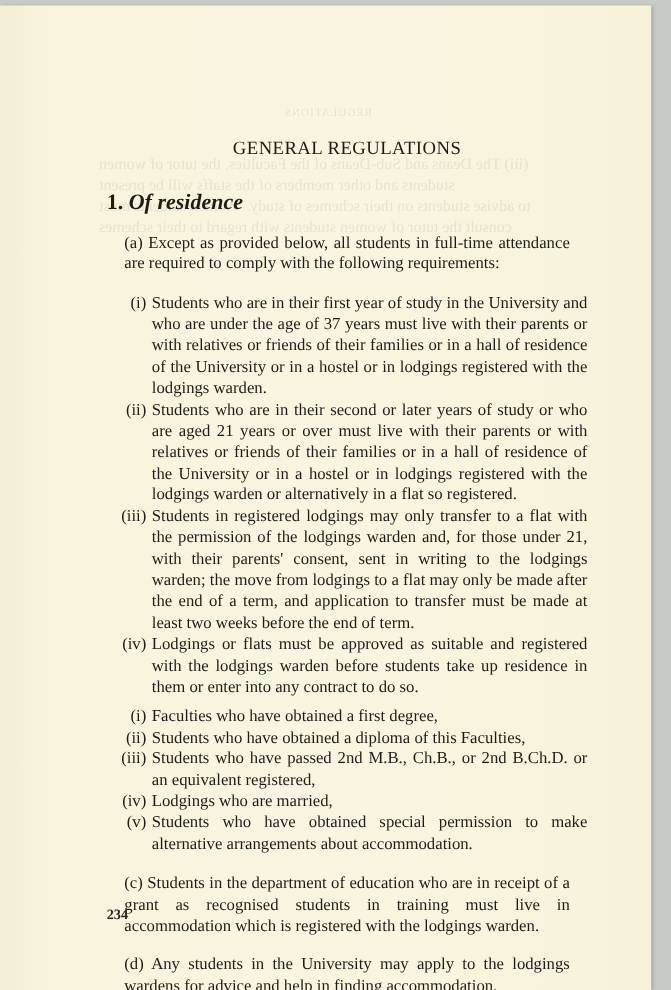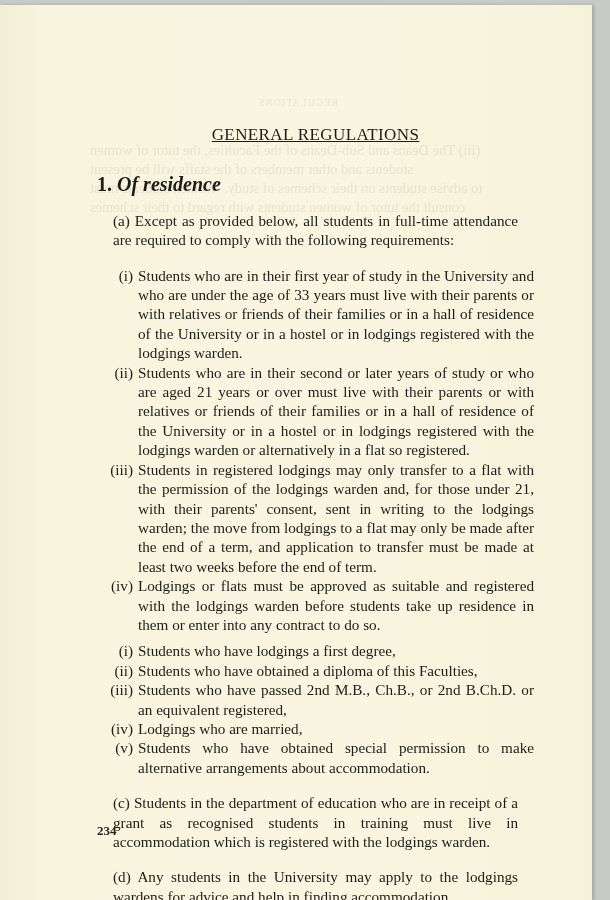--- a/index.html
+++ b/index.html
@@ -20,21 +20,21 @@
       font-size: 14.5px; line-height: 19.3px; white-space: pre;
       transform: scaleX(-1);
       pointer-events: none;
     }
     .content {
       position: absolute; left: 97px; top: 120px; width: 437px;
       font-size: 15.2px; line-height: 19.4px;
     }
     .title {
       text-align: center; font-size: 17px; letter-spacing: 0.4px;
-      margin: 0 0 31px 0; font-weight: normal; text-decoration: underline;
+      margin: 0 0 31px 0; font-weight: normal;
     }
     .section-head { margin: 11px 0 4px 0; font-style: italic; font-size: 20px; font-weight: bold; }
     .section-head .num { font-style: normal; }
     p { margin: 16px; text-align: justify; }
     .para { margin-bottom: 7px; }
     .item { display: flex; }
     .item .lbl { flex: 0 0 auto; width: 36px; text-align: right; padding-right: 5px; }
     .item .txt { flex: 1 1 auto; text-align: justify; }
     .subitems { margin-top: 0; }
     .hang { padding-left: 18px; text-indent: -18px; }
@@ -60,42 +60,42 @@
     </div>
 
     <div class="para">
       <p>
         <span>(a)</span>
         <span>Except as provided below, all students in full-time attendance are required to comply with the following requirements:</span>
       </p>
       <div class="subitems">
         <div class="item">
           <span class="lbl">(i)</span>
-          <span class="txt">Students who are in their first year of study in the University and who are under the age of 33 years must live with their parents or with relatives or friends of their families or in a hall of residence of the University or in a hostel or in lodgings registered with the lodgings warden.</span>
+          <span class="txt">Students who are in their first year of study in the University and who are under the age of 37 years must live with their parents or with relatives or friends of their families or in a hall of residence of the University or in a hostel or in lodgings registered with the lodgings warden.</span>
         </div>
         <div class="item">
           <span class="lbl">(ii)</span>
           <span class="txt">Students who are in their second or later years of study or who are aged 21 years or over must live with their parents or with relatives or friends of their families or in a hall of residence of the University or in a hostel or in lodgings registered with the lodgings warden or alternatively in a flat so registered.</span>
         </div>
         <div class="item">
           <span class="lbl">(iii)</span>
           <span class="txt">Students in registered lodgings may only transfer to a flat with the permission of the lodgings warden and, for those under 21, with their parents' consent, sent in writing to the lodgings warden; the move from lodgings to a flat may only be made after the end of a term, and application to transfer must be made at least two weeks before the end of term.</span>
         </div>
         <div class="item">
           <span class="lbl">(iv)</span>
           <span class="txt">Lodgings or flats must be approved as suitable and registered with the lodgings warden before students take up residence in them or enter into any contract to do so.</span>
         </div>
       </div>
     </div>
 
     <div class="para">
       <div class="subitems">
         <div class="item">
           <span class="lbl">(i)</span>
-          <span class="txt">Students who have lodgings a first degree,</span>
+          <span class="txt">Faculties who have obtained a first degree,</span>
         </div>
         <div class="item">
           <span class="lbl">(ii)</span>
           <span class="txt">Students who have obtained a diploma of this Faculties,</span>
         </div>
         <div class="item">
           <span class="lbl">(iii)</span>
           <span class="txt">Students who have passed 2nd M.B., Ch.B., or 2nd B.Ch.D. or an equivalent registered,</span>
         </div>
         <div class="item">

